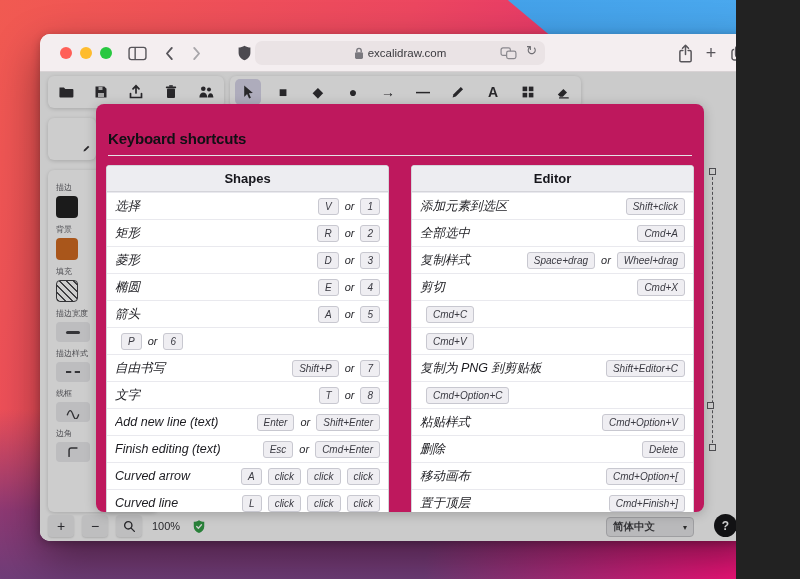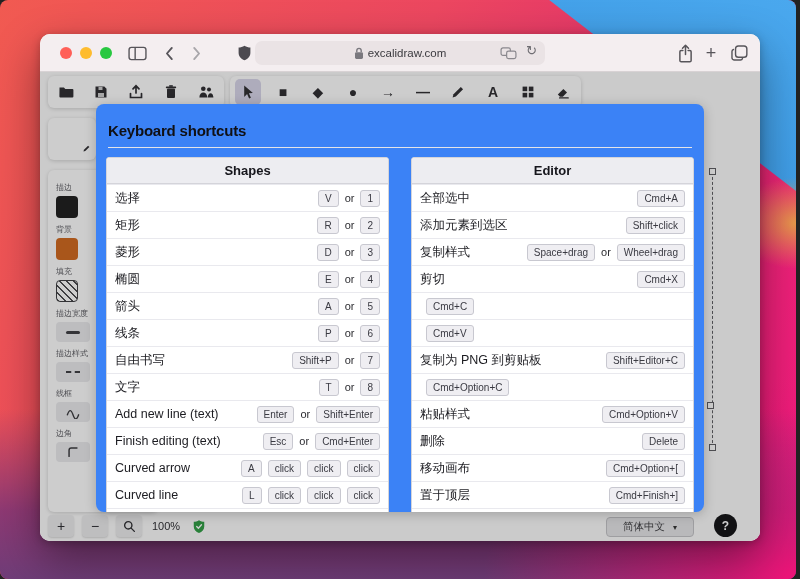--- a/index.html
+++ b/index.html
@@ -1,18 +1,18 @@
 <!DOCTYPE html>
 <html style="--traffic-red: #ff5f57; --traffic-yellow: #febc2e; --traffic-green: #28c840; --shield-green: #2f9e44; --stroke-swatch: #1e1e1e; --bg-swatch: #d2691e;"><head>
 <meta charset="utf-8">
 <style>
   html,body{margin:0;padding:0;background:#222;}
   *{box-sizing:border-box;font-family:"Liberation Sans","DejaVu Sans",sans-serif;}
-  .stage{position:relative;width:796px;height:579px;overflow:hidden;
-    background:linear-gradient(118deg,#f15a51 0%,#ec4760 40%,#e4336b 62%,#ee2079 85%,#f31b7e 100%);border-radius:8px;}
+  .stage{position:relative;width:736px;height:579px;overflow:hidden;
+    background:linear-gradient(118deg,#f15a51 0%,#ec4760 40%,#e4336b 62%,#ee2079 85%,#f31b7e 100%);}
   .wp-blue{position:absolute;inset:0;clip-path:polygon(69% 0,100% 0,100% 33%);
     background:linear-gradient(205deg,#4aa8ee 0%,#2b87d6 60%,#1f7ecf 100%);}
   .wp-orange{position:absolute;right:0;top:178px;width:60px;height:90px;
     background:radial-gradient(ellipse at 100% 50%,#e89a4a 0%,rgba(232,140,60,0) 72%);}
   .wp-bottom{position:absolute;left:0;right:0;bottom:0;height:170px;
     background:linear-gradient(180deg,rgba(120,45,120,0) 0%,rgba(118,52,122,.8) 60%,#6f3d78 100%);}
   .wp-pink{position:absolute;right:0;bottom:0;width:340px;height:220px;
     background:radial-gradient(ellipse at 100% 100%,#f01378 0%,rgba(240,19,120,0) 65%);}
 
   .window{position:absolute;left:40px;top:34px;width:720px;height:507px;border-radius:10px;
@@ -58,37 +58,37 @@
   .h-top{left:669px;top:96px;}
   .h-mid{left:667px;top:330px;}
   .h-bot{left:669px;top:372px;}
 
   .bbar{position:absolute;left:8px;top:443px;display:flex;align-items:center;gap:8px;}
   .zbtn{width:26px;height:22px;border:0;border-radius:4px;background:#ececee;color:#2e2e33;
     font-size:14px;display:flex;align-items:center;justify-content:center;padding:0;box-shadow:0 1px 2px rgba(0,0,0,.15);}
   .zval{font-size:11px;color:#2e2e33;margin-left:2px;}
   .shield-g{display:flex;margin-left:4px;}
   .langsel{position:absolute;left:566px;top:445px;width:88px;height:20px;border-radius:4px;
-    background:#e6e6e8;border:1px solid #c4c4c8;display:flex;align-items:center;padding:0 16px;}
+    background:#e6e6e8;border:1px solid #c4c4c8;display:flex;align-items:center;padding:0 6px;font-weight:bold;}
   .langsel span:first-child{font-size:10.5px;color:#3c3c40;flex:1;}
   .langsel .caret{font-size:8px;color:#333;}
   .helpbtn{position:absolute;left:674px;top:442px;width:23px;height:23px;border-radius:50%;
     background:#121215;color:#fff;font-size:12px;font-weight:bold;border:0;
     display:flex;align-items:center;justify-content:center;padding:0;}
 
   .overlay{position:absolute;inset:0;background:rgba(17,17,17,.21);}
-  .modal{position:absolute;left:56px;top:32px;width:608px;height:408px;background:#3b82f6;
-    border-radius:8px;box-shadow:0 2px 12px rgba(0,0,0,.22);padding:16px 10px;overflow:hidden;}
+  .modal{position:absolute;left:56px;top:32px;width:608px;height:408px;background:#be185d;
+    border-radius:8px;box-shadow:0 2px 12px rgba(0,0,0,.22);padding:24px 10px;overflow:hidden;}
   .modal h2{margin:2px 2px 8px;font-size:15px;font-weight:700;color:#101014;letter-spacing:-.2px;}
   .modal hr{border:0;border-top:1px solid #e4e4e7;margin:0 2px 9px;}
   .cols{display:flex;gap:22px;}
   .col{flex:1;border:1px solid #d4d4da;border-radius:3px;background:#fff;overflow:hidden;}
   .col-header{background:#ededf1;border-bottom:1px solid #d4d4da;text-align:center;
     font-size:13px;font-weight:700;color:#16161c;padding:5px 0;height:26px;}
-  .srow{display:flex;align-items:center;height:27px;padding:0 8px;border-top:1px solid #e9e9ee;}
+  .srow{display:flex;align-items:center;height:27px;padding:0 8px;border-top:1px solid #e9e9ee;font-style:italic;}
   .srow:first-of-type{border-top:0;}
   .srow .lbl{flex:1;font-size:12.5px;color:#1c1c21;white-space:nowrap;overflow:hidden;}
   .kbd{background:#efeef2;border:1px solid #c8c8d0;border-radius:3px;font-size:10px;
     padding:2px 6px;color:#3a3a42;margin-left:6px;white-space:nowrap;}
   .or{font-size:11px;color:#2b2b30;margin-left:6px;}
 </style>
 </head>
 <body>
 
 <div class="stage">
@@ -351,21 +351,20 @@
                 <span class="or">or</span>
                 <span class="kbd">4</span>
               </div>
               <div class="srow">
                 <span class="lbl">箭头</span>
                 <span class="kbd">A</span>
                 <span class="or">or</span>
                 <span class="kbd">5</span>
               </div>
               <div class="srow">
-                <span class="lbl">线条</span>
                 <span class="kbd">P</span>
                 <span class="or">or</span>
                 <span class="kbd">6</span>
               </div>
               <div class="srow">
                 <span class="lbl">自由书写</span>
                 <span class="kbd">Shift+P</span>
                 <span class="or">or</span>
                 <span class="kbd">7</span>
               </div>
@@ -402,26 +401,26 @@
                 <span class="kbd">click</span>
               </div>
               <div class="srow">
                 <span class="lbl">绘制后保持所选的工具栏状态</span>
                 <span class="kbd">Q</span>
               </div>
             </section>
             <section class="col">
               <div class="col-header">Editor</div>
               <div class="srow">
+                <span class="lbl">添加元素到选区</span>
+                <span class="kbd">Shift+click</span>
+              </div>
+              <div class="srow">
                 <span class="lbl">全部选中</span>
                 <span class="kbd">Cmd+A</span>
-              </div>
-              <div class="srow">
-                <span class="lbl">添加元素到选区</span>
-                <span class="kbd">Shift+click</span>
               </div>
               <div class="srow">
                 <span class="lbl">复制样式</span>
                 <span class="kbd">Space+drag</span>
                 <span class="or">or</span>
                 <span class="kbd">Wheel+drag</span>
               </div>
               <div class="srow">
                 <span class="lbl">剪切</span>
                 <span class="kbd">Cmd+X</span>

